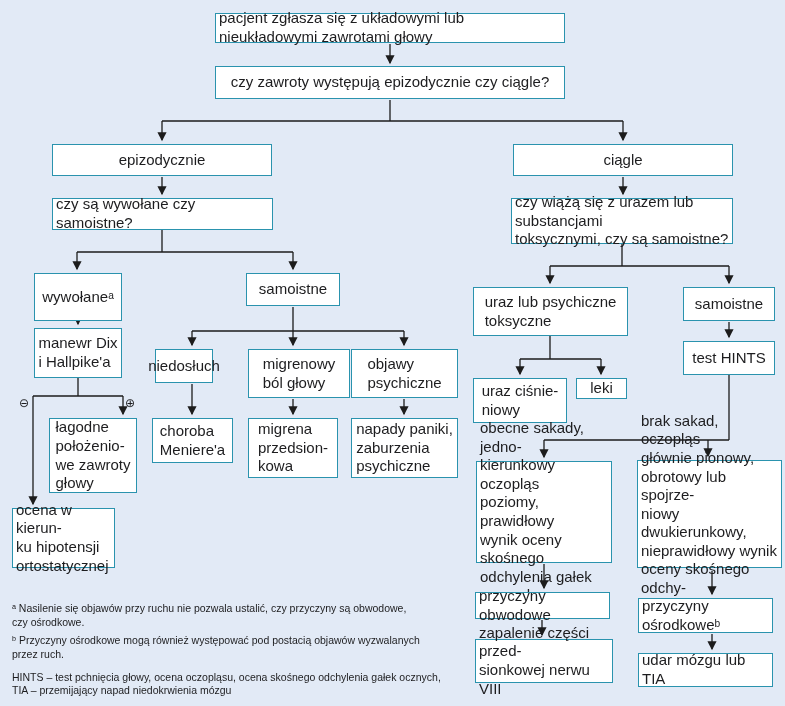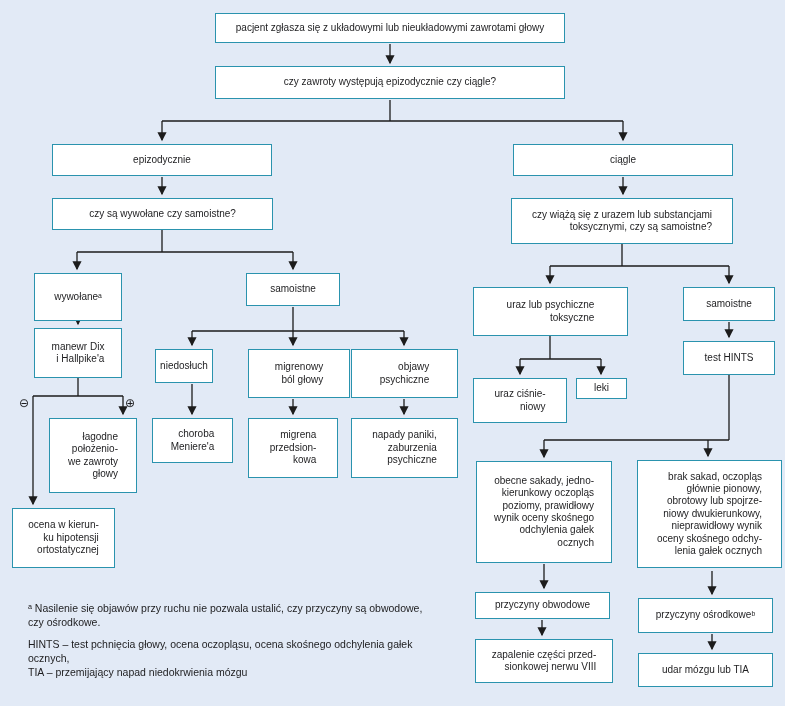--- a/index.html
+++ b/index.html
@@ -14,42 +14,42 @@
   .connectors{position:absolute;left:0;top:0;width:785px;height:706px;}
   .node{
     position:absolute;
     background:#ffffff;
     border:1.5px solid #2a93ae;
     display:flex;align-items:center;justify-content:center;
     box-sizing:border-box;
   }
   .node span{
     display:block;
-    text-align:right;
-    font-size:10px;
+    text-align:left;
+    font-size:15px;
     line-height:1.24;
     white-space:pre-line;
     padding:1px 3px;
   }
   .sym{
     position:absolute;
     font-size:12px;
     line-height:1;
     color:#1d1d1f;
     width:14px;height:14px;
     text-align:center;
   }
   .footnotes{
     position:absolute;
     left:12px;top:602px;
     width:440px;
     font-size:10.5px;
     line-height:1.3;
   }
-  .footnotes p{margin:0 0 5px 16px;white-space:pre-line;}
+  .footnotes p{margin:0 0 5px 0;white-space:pre-line;}
   .footnotes p.abbr{margin-top:9px;}
 </style>
 </head>
 <body>
 
 <div class="canvas">
 
   <svg class="connectors" viewBox="0 0 785 706" xmlns="http://www.w3.org/2000/svg">
     <defs>
       <marker id="arw" markerWidth="8" markerHeight="8" refX="6" refY="3.5" orient="auto">
@@ -208,17 +208,19 @@
   <div class="node" style="left:638px;top:653px;width:135px;height:34px">
       <span>udar mózgu lub TIA</span>
     </div>
 
   <div class="sym" style="left:17px;top:397px">⊖</div>
   <div class="sym" style="left:123px;top:397px">⊕</div>
 
   <div class="footnotes">
     <p>ᵃ Nasilenie się objawów przy ruchu nie pozwala ustalić, czy przyczyny są obwodowe,
 czy ośrodkowe.</p>
+    <p>ᵇ Przyczyny ośrodkowe mogą również występować pod postacią objawów wyzwalanych
+przez ruch.</p>
     <p class="abbr">HINTS – test pchnięcia głowy, ocena oczopląsu, ocena skośnego odchylenia gałek ocznych,
 TIA – przemijający napad niedokrwienia mózgu</p>
   </div>
 
 </div>
 
 </body></html>

